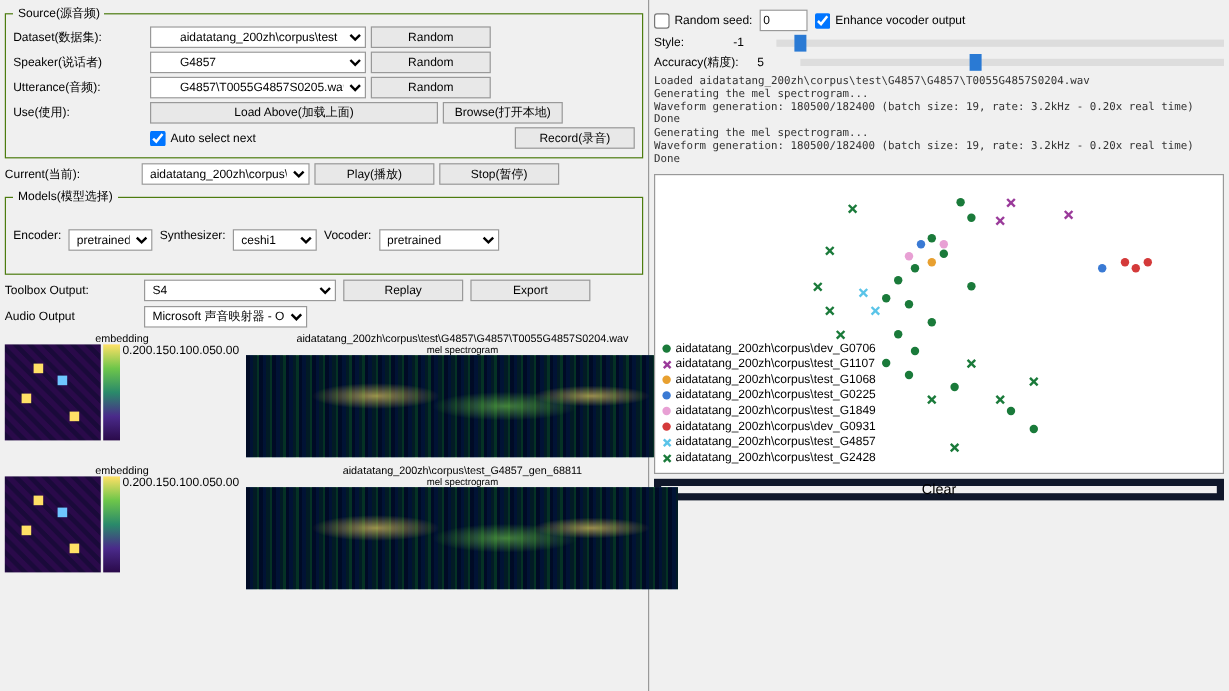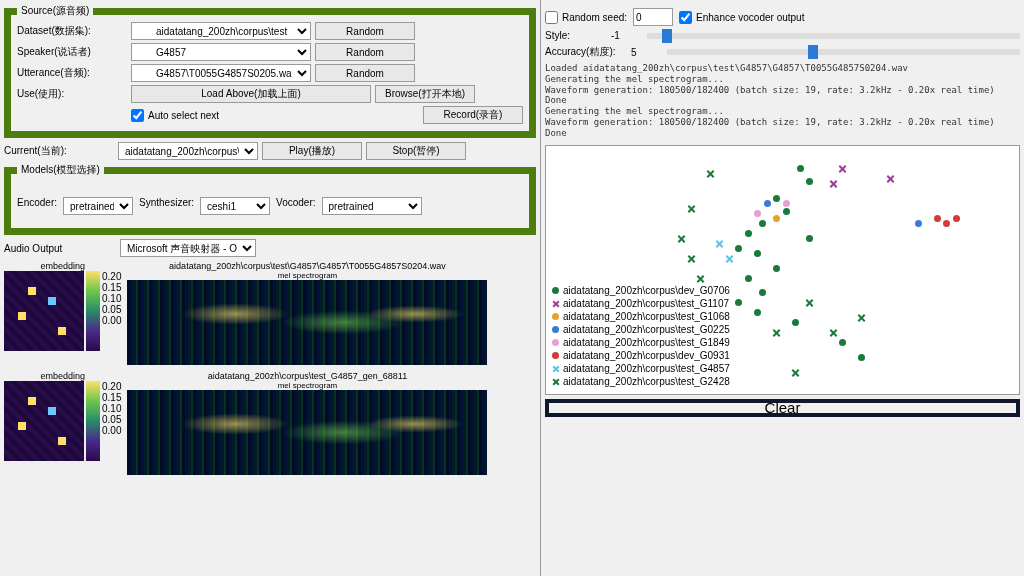--- a/index.html
+++ b/index.html
@@ -1,38 +1,38 @@
 <!DOCTYPE html>
 <html><head>
 <meta charset="utf-8">
 <style>
 * { margin: 0; padding: 0; box-sizing: border-box; font-family: "Segoe UI", Tahoma, sans-serif; font-size: 10px; }
 body { background: #f0f0f0; width: 1024px; height: 576px; overflow: hidden; }
 .main { display: flex; height: 100%; }
 .left-panel { width: 540px; padding: 4px; }
 .right-panel { flex: 1; padding: 4px; border-left: 1px solid #999; }
-fieldset { border: 7px solid #4d7c0f; padding: 4px 6px; margin-bottom: 2px; }
+fieldset { border: 1px solid #4d7c0f; padding: 4px 6px; margin-bottom: 2px; }
 legend { font-size: 10px; padding: 0 4px; }
 .row { display: flex; align-items: center; margin-bottom: 3px; gap: 4px; }
 .lbl { width: 110px; font-size: 10px; }
 select, input[type="text"] { height: 18px; border: 1px solid #999; background: #fff; font-size: 10px; padding: 0 2px; }
 .btn { height: 18px; border: 1px solid #999; background: #e8e8e8; font-size: 10px; text-align: center; display: flex; align-items: center; justify-content: center; cursor: pointer; }
 .sel-ds { width: 180px; padding-left: 20px; }
 .btn-rnd { width: 100px; }
 .btn-half { width: 100px; }
 .chk { display: flex; align-items: center; gap: 4px; font-size: 10px; }
 .models-row { display: flex; gap: 6px; align-items: flex-start; margin: 16px 0 6px 0; }
 .models-row select { width: 70px; }
 .output-row { display: flex; gap: 6px; align-items: center; margin-top: 4px; }
 .spec-area { margin-top: 4px; }
 .spec-block { display: flex; gap: 6px; margin-bottom: 6px; }
 .embed-img { width: 80px; height: 80px; background: linear-gradient(45deg,#2a0a4a 25%,#1a0a3a 25%,#1a0a3a 50%,#2a0a4a 50%,#2a0a4a 75%,#1a0a3a 75%); background-size: 12px 12px; position: relative; }
 .embed-img::after { content: ''; position: absolute; top: 20%; left: 30%; width: 8px; height: 8px; background: #ffe066; box-shadow: 20px 10px 0 #6ec6ff, -10px 25px 0 #ffe066, 30px 40px 0 #ffe066; }
 .colorbar { width: 14px; height: 80px; background: linear-gradient(to top,#2a0a4a,#4a2a8a,#2a8a6a,#6ec64a,#ffe066); position: relative; }
-.cb-ticks { display: flex; flex-direction: column; height: 80px; font-size: 7px; }
+.cb-ticks { display: flex; flex-direction: row; height: 80px; font-size: 7px; }
 .spec-img { width: 360px; height: 85px; background: repeating-linear-gradient(90deg,#0a2a4a 0px,#0a2a4a 3px,#1a4a6a 3px,#1a4a6a 6px,#2a6a4a 6px,#2a6a4a 9px,#6ec64a 9px,#6ec64a 11px), linear-gradient(#062040,#062040); background-blend-mode: overlay; position: relative; }
 .spec-img::before { content: ''; position: absolute; inset: 0; background: radial-gradient(ellipse at 30% 40%, #ffe066 0%, transparent 15%), radial-gradient(ellipse at 60% 50%, #6ec64a 0%, transparent 20%), radial-gradient(ellipse at 80% 40%, #ffe066 0%, transparent 12%); opacity: 0.6; }
 .spec-title { font-size: 9px; text-align: center; }
 .spec-sub { font-size: 8px; text-align: center; }
 .embed-title { font-size: 9px; text-align: center; }
 .txt-area { width: 100%; height: 88px; border: 1px solid #999; background: #fff; padding: 4px; font-size: 10px; resize: none; }
 .synth-btns { margin-top: 4px; }
 .synth-btn-full { width: 100%; height: 20px; border: 2px solid #5a9ae8; background: #f0f4fa; text-align: center; font-size: 10px; display: flex; align-items: center; justify-content: center; cursor: pointer; }
 .synth-half-row { display: flex; gap: 4px; margin-top: 4px; }
 .synth-half { flex: 1; height: 18px; border: 1px solid #999; background: #f0f0f0; text-align: center; font-size: 10px; display: flex; align-items: center; justify-content: center; cursor: pointer; }
@@ -47,21 +47,21 @@
 .pt.x::before, .pt.x::after { content: ''; position: absolute; width: 9px; height: 2px; top: 3px; left: -1px; }
 .pt.x::before { transform: rotate(45deg); }
 .pt.x::after { transform: rotate(-45deg); }
 .legend-box { position: absolute; left: 6px; bottom: 6px; background: #fff; border: none; font-size: 8px; }
 .legend-item { display: flex; align-items: center; gap: 4px; line-height: 1.3; }
 .legend-marker { width: 7px; height: 7px; border-radius: 50%; }
 .legend-marker.x { border-radius: 0; background: transparent !important; position: relative; }
 .legend-marker.x::before, .legend-marker.x::after { content: ''; position: absolute; width: 8px; height: 2px; top: 3px; }
 .legend-marker.x::before { transform: rotate(45deg); }
 .legend-marker.x::after { transform: rotate(-45deg); }
-.clear-btn { width: 100%; height: 18px; margin-top: 4px; border: 4px solid #0f172a; background: #f0f0f0; text-align: center; font-size: 15px; cursor: pointer; display: flex; align-items: center; justify-content: center; }
+.clear-btn { width: 100%; height: 18px; margin-top: 4px; border: 6px solid #0f172a; background: #f0f0f0; text-align: center; font-size: 12px; cursor: pointer; display: flex; align-items: center; justify-content: center; }
 .seed-input { width: 40px; height: 16px; border: 1px solid #999; }
 .style-val { width: 30px; display: inline-block; }
 </style>
 </head>
 <body>
 
 <div class="main">
   <div class="left-panel">
     <fieldset>
       <legend>Source(源音频)</legend>
@@ -108,20 +108,26 @@
       <div class="models-row">
         <span>Encoder:</span>
         <select><option>pretrained</option></select>
         <span>Synthesizer:</span>
         <select><option>ceshi1</option></select>
         <span>Vocoder:</span>
         <select style="width:100px"><option>pretrained</option></select>
       </div>
     </fieldset>
 
+    <div class="output-row">
+      <span style="width:110px">Toolbox Output:</span>
+      <select style="width:160px"><option>S4</option></select>
+      <div class="btn btn-rnd">Replay</div>
+      <div class="btn btn-rnd">Export</div>
+    </div>
     <div class="output-row">
       <span style="width:110px">Audio Output</span>
       <select style="width:136px"><option>Microsoft 声音映射器 - Output</option></select>
     </div>
 
     <div class="spec-area">
       <div class="spec-block">
         <div>
           <div class="embed-title">embedding</div>
           <div style="display:flex;gap:2px">

